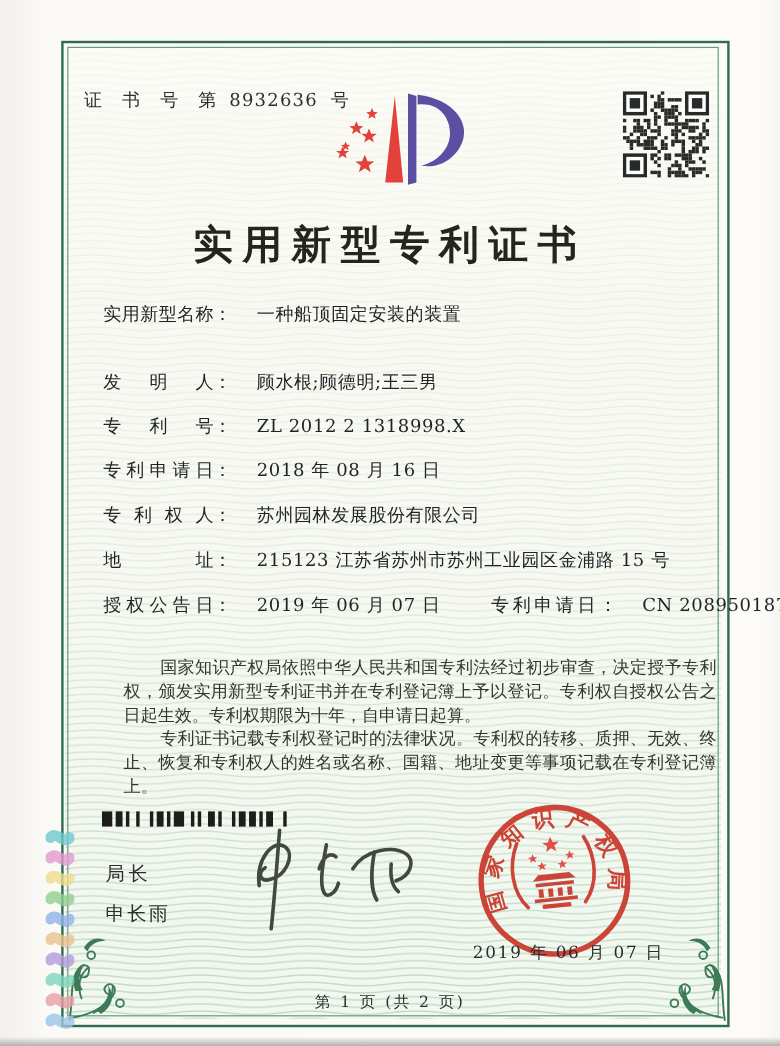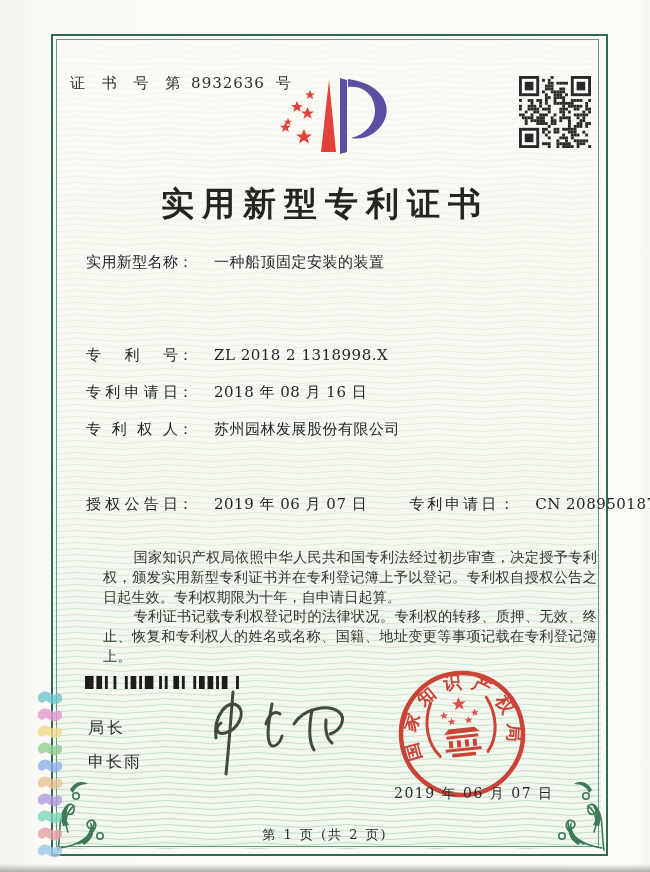--- a/index.html
+++ b/index.html
@@ -366,28 +366,34 @@
       <rect x="0" y="51.839999999999996" width="20.16" height="20.16" fill="#272b27"></rect>
       <rect x="2.88" y="54.72" width="14.399999999999999" height="14.399999999999999" fill="#fff"></rect>
       <rect x="5.76" y="57.599999999999994" width="8.64" height="8.64" fill="#272b27"></rect>
     </svg>
 
   <div class="title">实用新型专利证书</div>
 
   <div class="frow r0">
     <span class="flabel">实用新型名称</span><span class="fcolon">：</span><span class="fval">一种船顶固定安装的装置</span>
   </div>
+  <div class="frow r1">
+    <span class="flabel">发明人</span><span class="fcolon">：</span><span class="fval">顾水根;顾德明;王三男</span>
+  </div>
   <div class="frow r2">
-    <span class="flabel">专利号</span><span class="fcolon">：</span><span class="fval">ZL 2018 2 1318998.X</span>
+    <span class="flabel">专利号</span><span class="fcolon">：</span><span class="fval">ZL 2012 2 1318998.X</span>
   </div>
   <div class="frow r3">
     <span class="flabel">专利申请日</span><span class="fcolon">：</span><span class="fval">2018 年 08 月 16 日</span>
   </div>
   <div class="frow r4">
     <span class="flabel">专利权人</span><span class="fcolon">：</span><span class="fval">苏州园林发展股份有限公司</span>
+  </div>
+  <div class="frow r5">
+    <span class="flabel">地址</span><span class="fcolon">：</span><span class="fval">215123 江苏省苏州市苏州工业园区金浦路 15 号</span>
   </div>
   <div class="frow r6">
     <span class="flabel">授权公告日</span><span class="fcolon">：</span><span class="fval">2019 年 06 月 07 日</span><span class="grant2"><span style="letter-spacing:3px;">专利申请日</span><span>：</span><span class="fval">CN 208950187 U</span></span>
   </div>
 
   <div class="paras">
     <p>国家知识产权局依照中华人民共和国专利法经过初步审查，决定授予专利权，颁发实用新型专利证书并在专利登记簿上予以登记。专利权自授权公告之日起生效。专利权期限为十年，自申请日起算。</p>
     <p>专利证书记载专利权登记时的法律状况。专利权的转移、质押、无效、终止、恢复和专利权人的姓名或名称、国籍、地址变更等事项记载在专利登记簿上。</p>
   </div>
 

